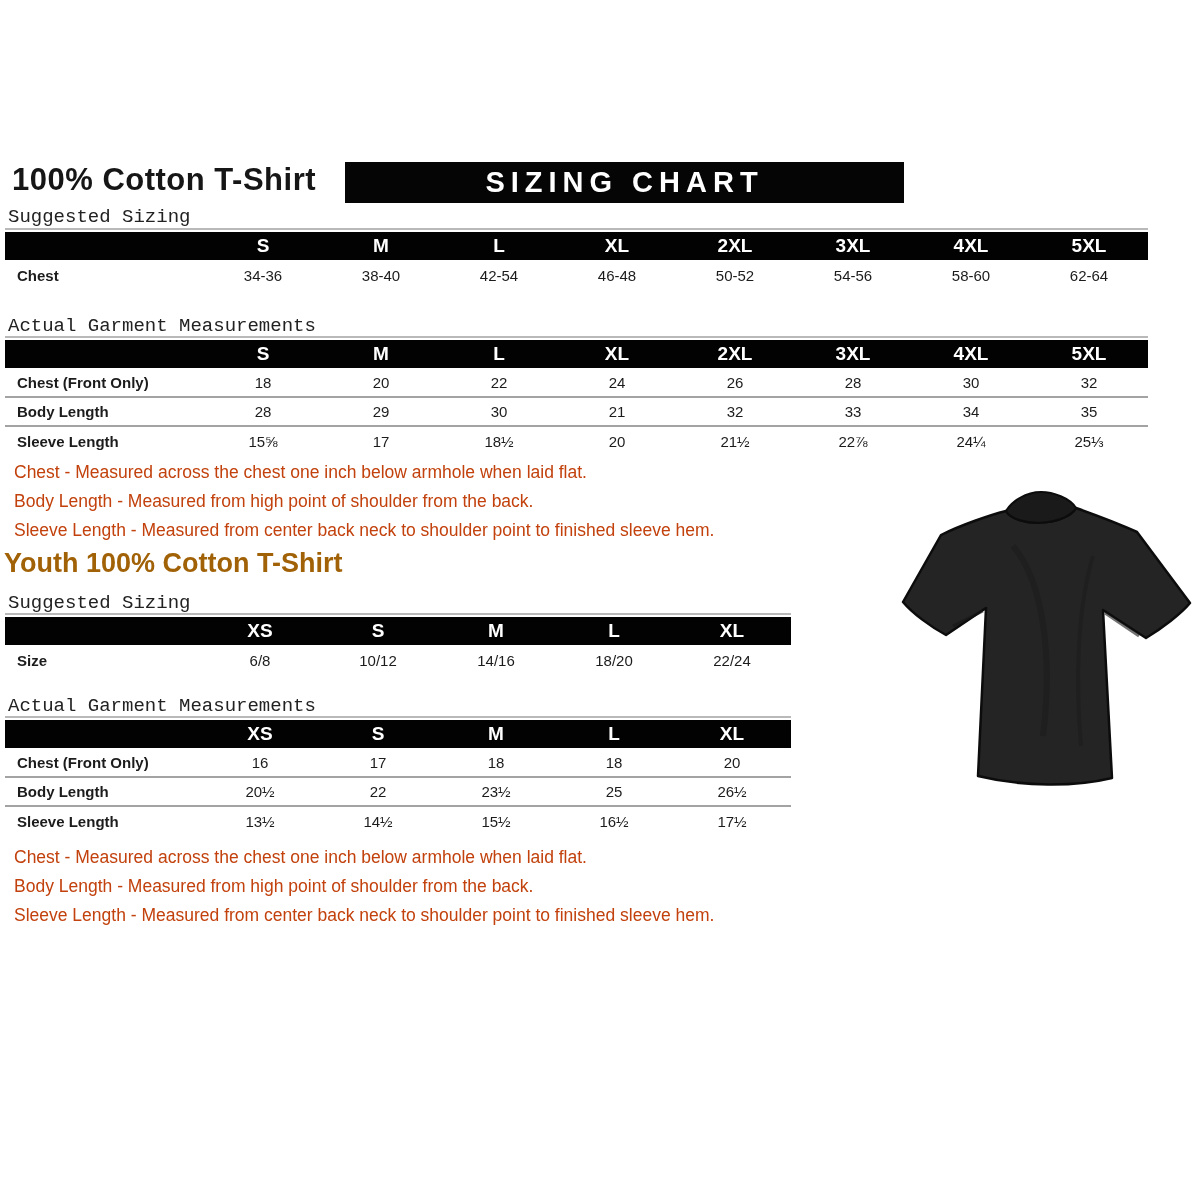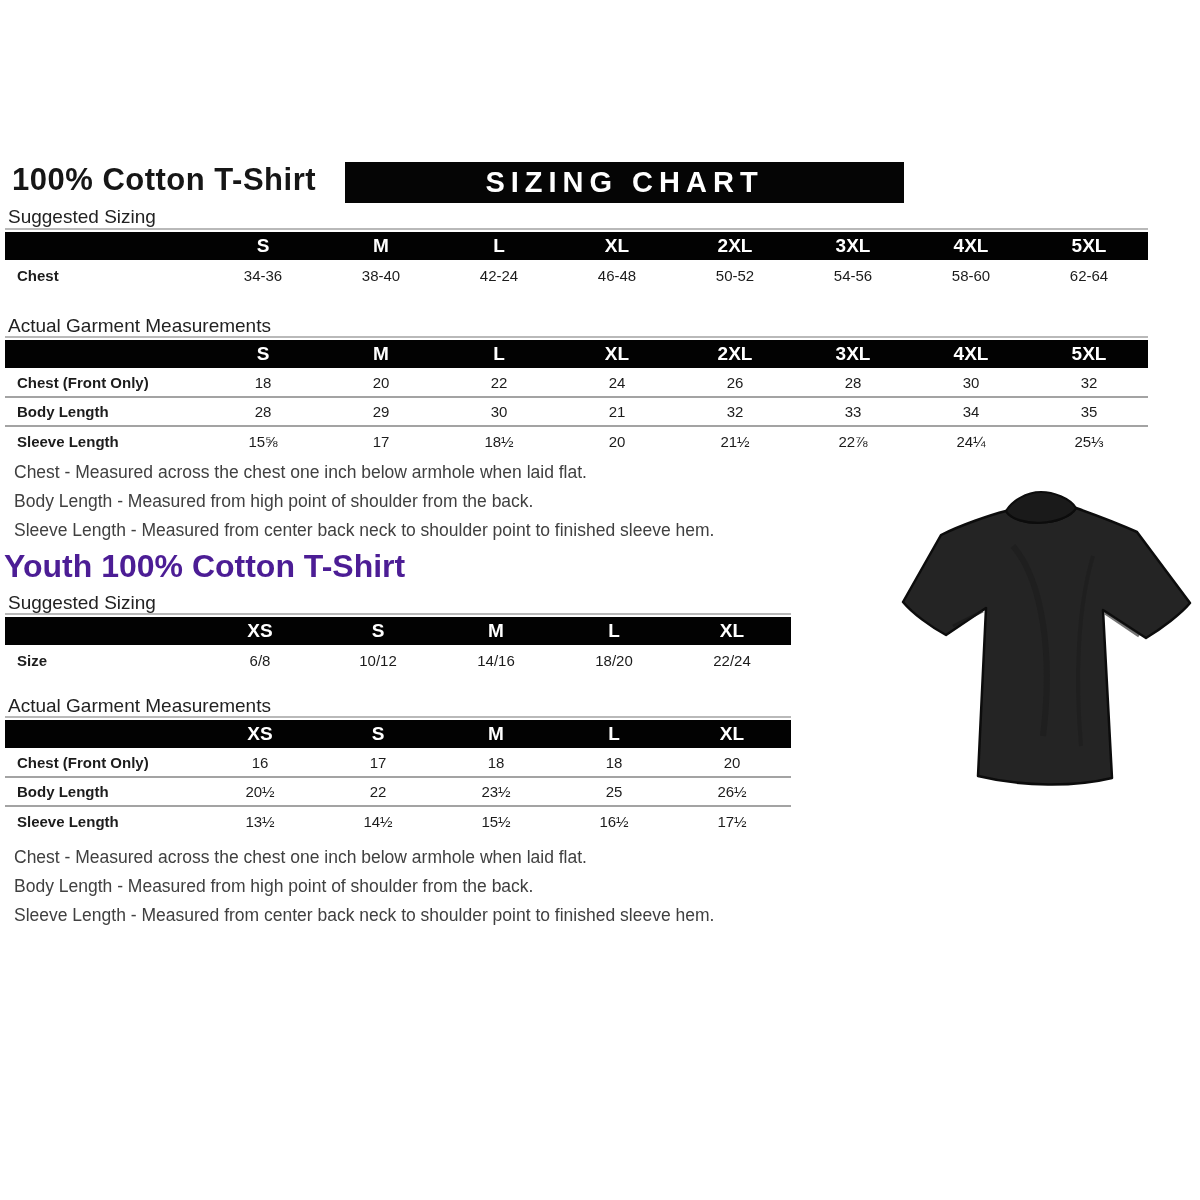--- a/index.html
+++ b/index.html
@@ -7,36 +7,36 @@
   body { font-family:"Liberation Sans", sans-serif; color:#1a1a1a; }
   #canvas { position:relative; width:1200px; height:1200px; background:#ffffff; overflow:hidden; }
 
   .abs { position:absolute; }
 
   .title1 { left:12px; top:162px; font-size:31px; font-weight:700; letter-spacing:0.5px; color:#161616; }
   .banner { left:345px; top:162px; width:559px; height:41px; background:#050505;
             display:flex; align-items:center; justify-content:center; }
   .banner span { color:#ffffff; font-size:29px; font-weight:700; letter-spacing:6px; }
 
-  .seclabel { font-size:19px; color:#222; }
+  .seclabel { font-size:19px; color:#222;font-family:Liberation Mono, monospace; }
 
   .tablewrap { border-top:2px solid #b9b9b9; padding-top:2px; }
   table { border-collapse:collapse; table-layout:fixed; width:100%; }
   th { background:#020202; color:#ffffff; font-weight:700; font-size:19px; height:28px;
        text-align:center; padding:0; }
   td { font-size:15px; text-align:center; height:31px; color:#1c1c1c; padding:0; }
   td.rowlabel { text-align:left; padding-left:12px; font-weight:700; white-space:nowrap; }
   td.rowlabel .nb { font-weight:700; }
   table.measure td { height:29px; }
   table.measure tbody tr + tr td { border-top:2px solid #a3a3a3; }
 
-  .notes { line-height:29px; font-size:17.5px; color:#404040; }
+  .notes { line-height:29px; font-size:17.5px; color:#c2410c; }
   .notes div { white-space:nowrap; }
 
-  .youth-title { left:4px; top:548px; font-size:32px; font-weight:700; color:#4c1d95; }
+  .youth-title { left:4px; top:548px; font-size:27px; font-weight:700; color:#a16207; }
 
   .shirtbox { left:893px; top:486px; width:306px; height:322px; }
 </style>
 </head>
 <body>
 
 <div id="canvas">
 
   <div class="abs title1">100% Cotton T-Shirt</div>
   <div class="abs banner">
@@ -62,21 +62,21 @@
           <th>3XL</th>
           <th>4XL</th>
           <th>5XL</th>
         </tr>
       </thead>
       <tbody>
         <tr>
           <td class="rowlabel">Chest</td>
           <td>34-36</td>
           <td>38-40</td>
-          <td>42-24</td>
+          <td>42-54</td>
           <td>46-48</td>
           <td>50-52</td>
           <td>54-56</td>
           <td>58-60</td>
           <td>62-64</td>
         </tr>
       </tbody>
     </table>
   </div>
 

